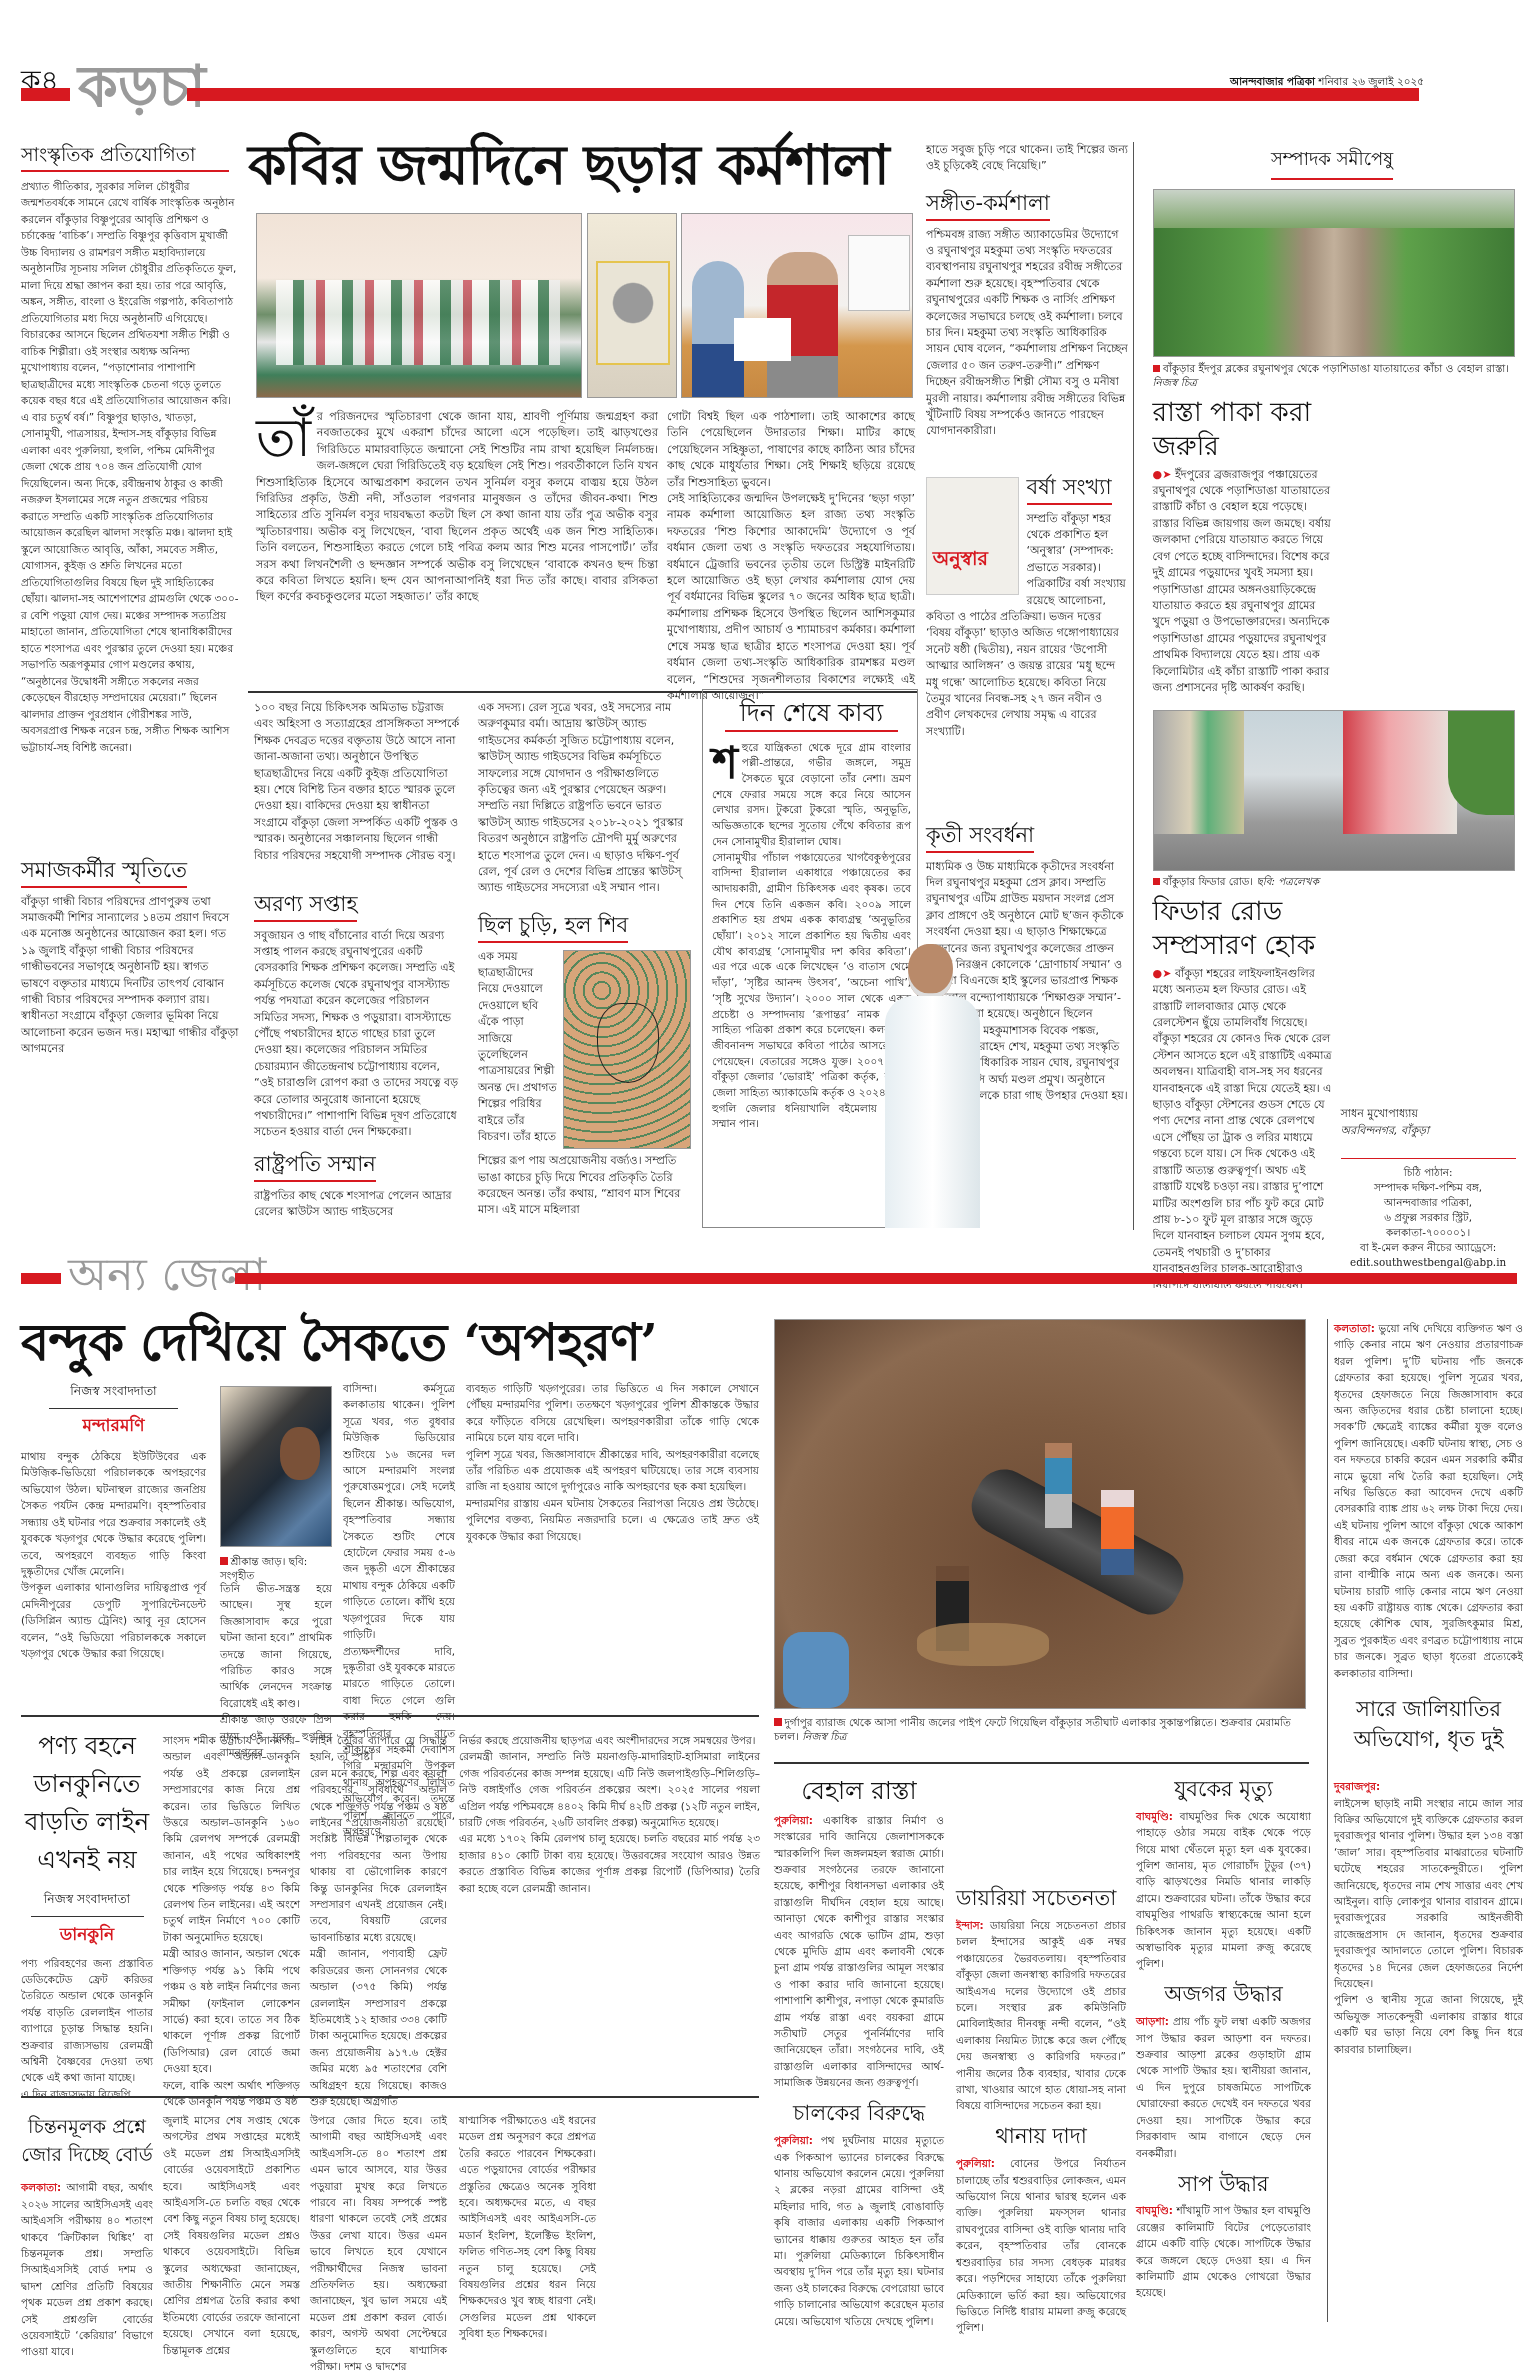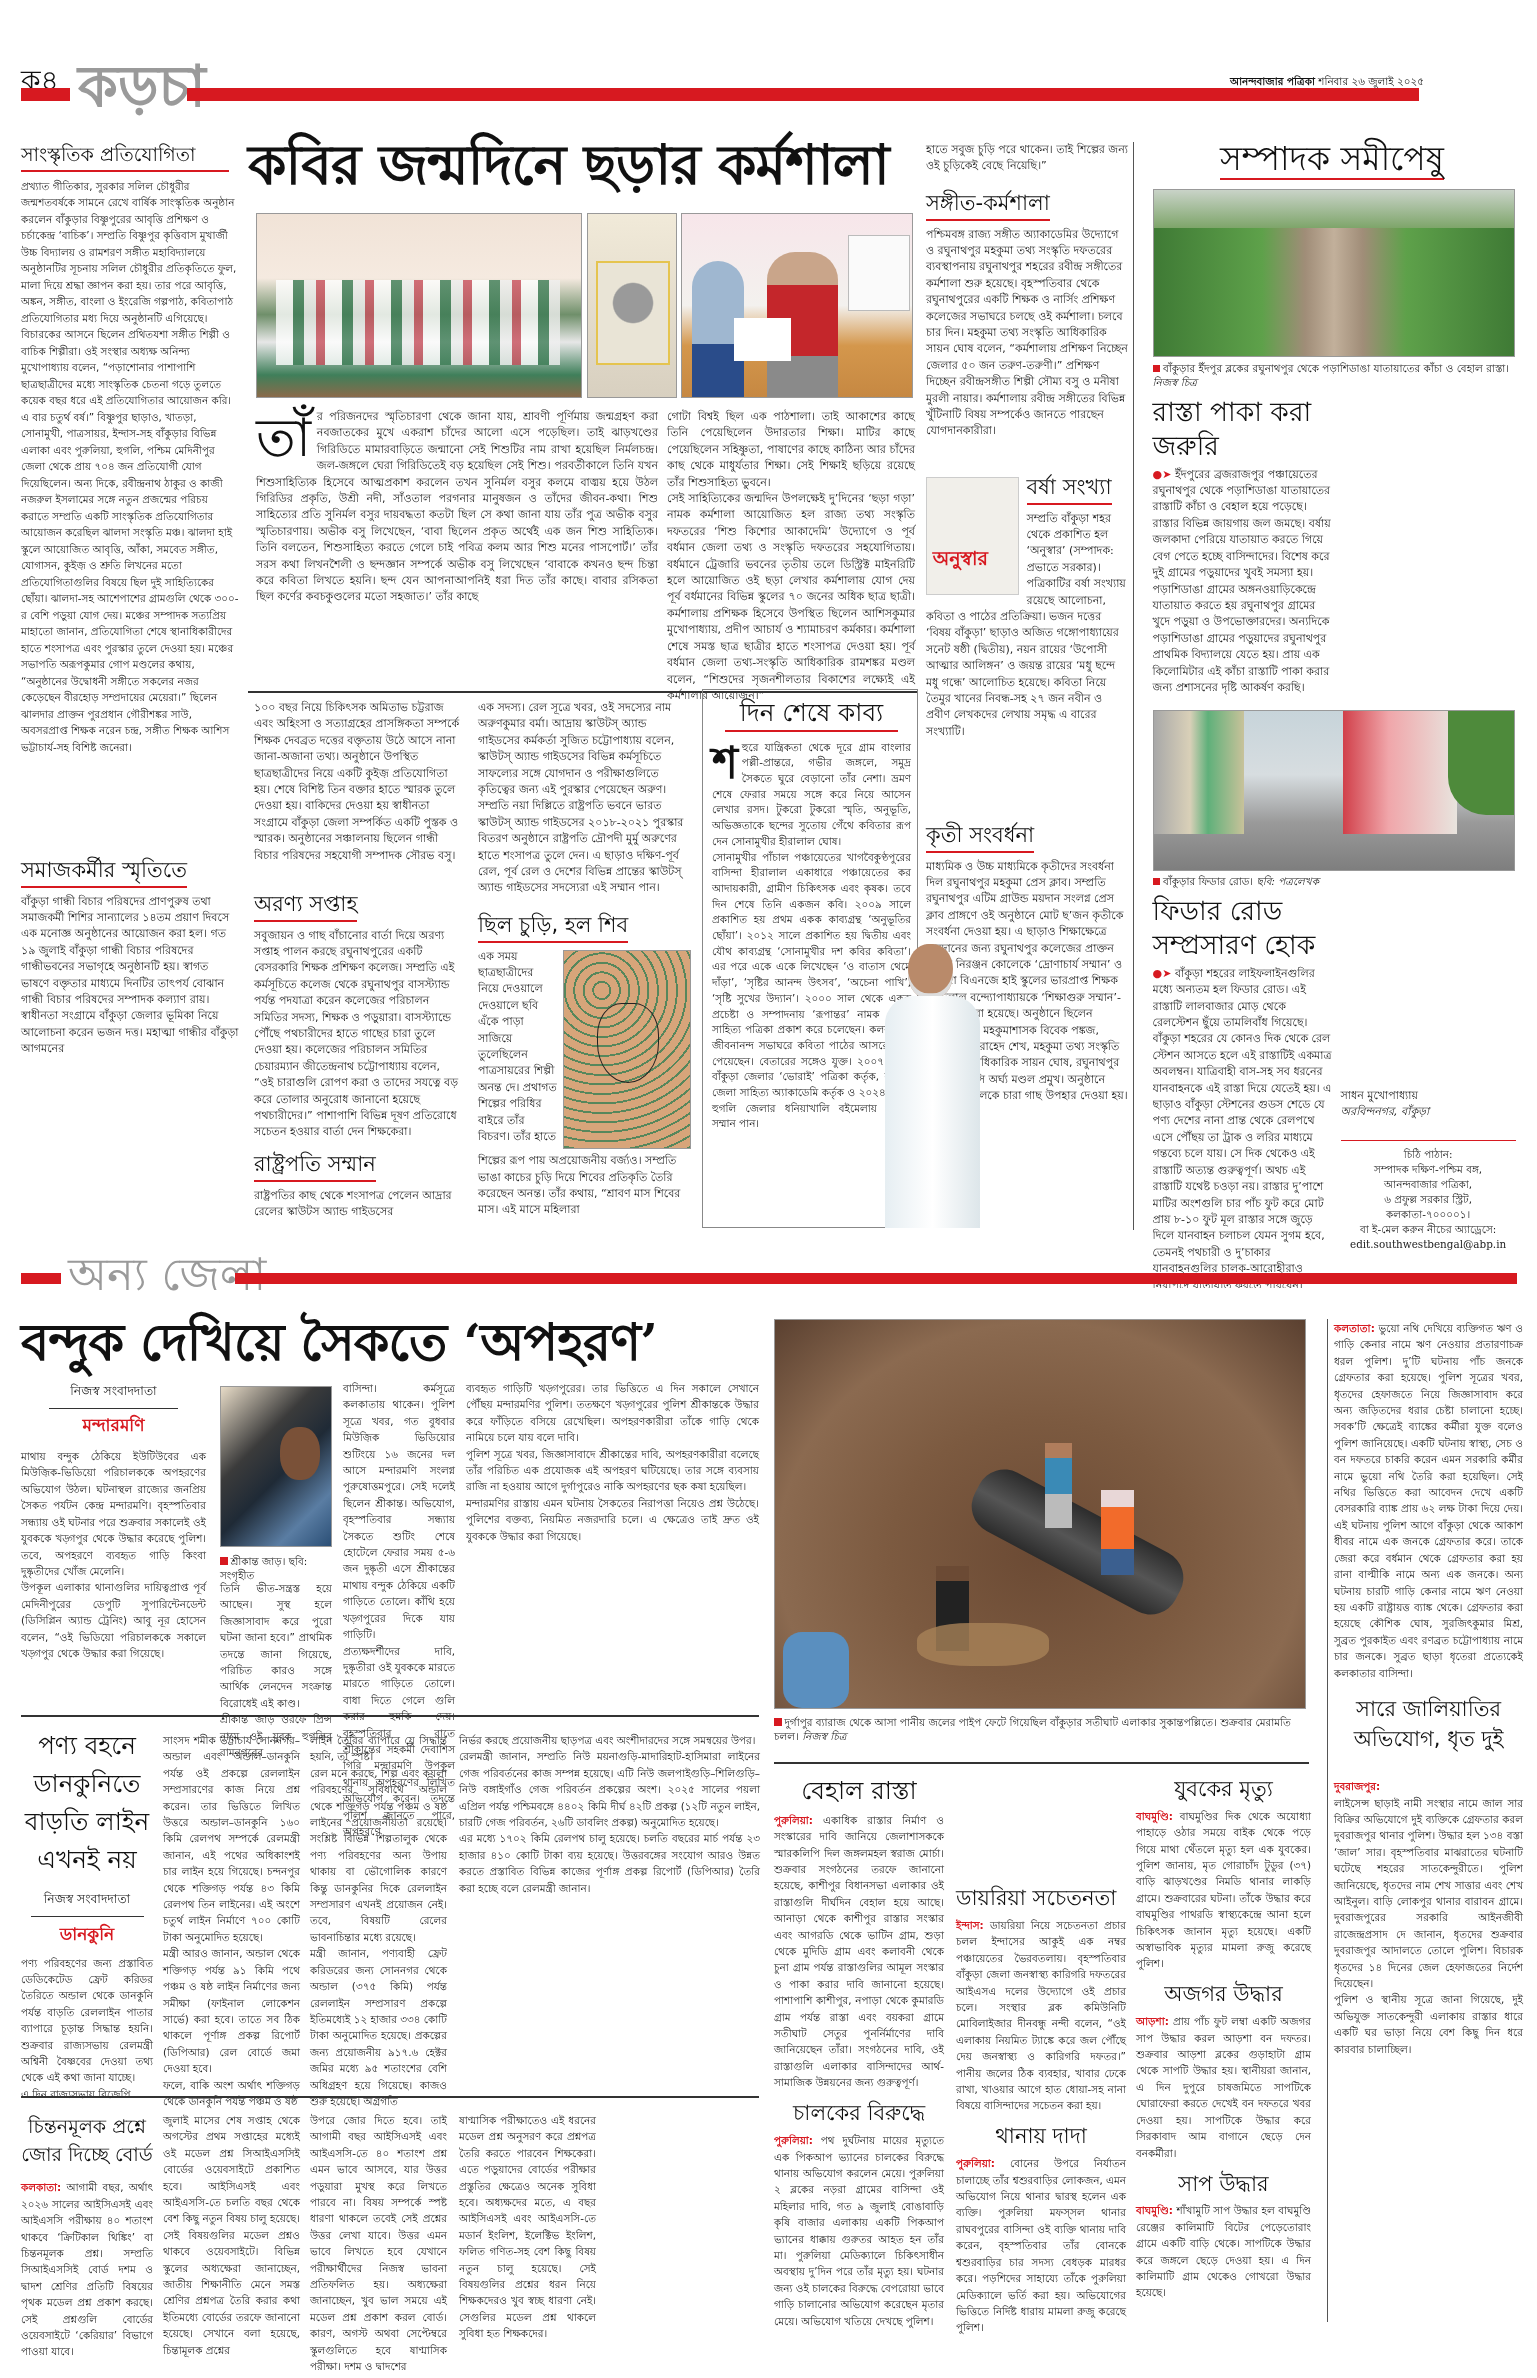--- a/index.html
+++ b/index.html
@@ -111,21 +111,21 @@
 সোনামুখীর পাঁচাল পঞ্চায়েতের খাগবৈকুণ্ঠপুরের বাসিন্দা হীরালাল একাধারে পঞ্চায়েতের কর আদায়কারী, গ্রামীণ চিকিৎসক এবং কৃষক। তবে দিন শেষে তিনি একজন কবি। ২০০৯ সালে প্রকাশিত হয় প্রথম একক কাব্যগ্রন্থ ‘অনুভূতির ছোঁয়া’। ২০১২ সালে প্রকাশিত হয় দ্বিতীয় এবং যৌথ কাব্যগ্রন্থ ‘সোনামুখীর দশ কবির কবিতা’। এর পরে একে একে লিখেছেন ‘ও বাতাস থেমে দাঁড়া’, ‘সৃষ্টির আনন্দ উৎসব’, ‘অচেনা পাখি’, ‘সৃষ্টি সুখের উদ্যান’। ২০০০ সাল থেকে একক প্রচেষ্টা ও সম্পাদনায় ‘রূপান্তর’ নামক একটি সাহিত্য পত্রিকা প্রকাশ করে চলেছেন। কলকাতার জীবনানন্দ সভাঘরে কবিতা পাঠের আসরে ডাক পেয়েছেন। বেতারের সঙ্গেও যুক্ত। ২০০৭ সালে বাঁকুড়া জেলার ‘ভোরাই’ পত্রিকা কর্তৃক, বাঁকুড়া জেলা সাহিত্য অ্যাকাডেমি কর্তৃক ও ২০২৪ সালে হুগলি জেলার ধনিয়াখালি বইমেলায় বিশেষ সম্মান পান।</span>
   </div>
 </div>
 <div class="abs" style="left:880px;top:944px;width:104px;height:284px;">
   <div style="position:absolute;left:28px;top:0;width:45px;height:55px;background:#b98a6a;border-radius:45%;box-shadow:0 -5.7px 0 #ddd inset;"></div>
   <div style="position:absolute;left:4.7px;top:52px;width:95px;height:232px;background:linear-gradient(90deg,#e6eef2,#ffffff,#dde6ea);border-radius:28px 28px 0 0;"></div>
 </div>
 
 <div class="col" style="left:1145px;top:142px;width:374px;">
   <div style="text-align:center;">
-    <div class="sechd" style="font-size:33px;line-height:34px;">সম্পাদক সমীপেষু</div>
+    <div class="sechd" style="font-size:18px;line-height:34px;">সম্পাদক সমীপেষু</div>
   </div>
   <div style="height:168px;margin:3.8px 3.8px 3.8px 7.6px;border:0.9px solid #999;background:linear-gradient(90deg,#3f7a35 0%,#5ea14a 30%,#a08d78 42%,#c2b09b 50%,#a08d78 58%,#5ea14a 70%,#3f7a35 100%);position:relative;">
     <div style="position:absolute;left:0;right:0;top:0;height:38px;background:linear-gradient(#c9d3c8,#7ea56a);"></div>
   </div>
   <div class="cap" style="margin-left:7.6px;">
     <span class="sq"></span><span>বাঁকুড়ার ইঁদপুর ব্লকের রঘুনাথপুর থেকে পড়াশিডাঙা যাতায়াতের কাঁচা ও বেহাল রাস্তা।</span>
     <i>নিজস্ব চিত্র</i>
   </div>
   <div style="display:flex;gap:11.4px;margin-top:5.7px;margin-left:7.6px;">
     <div style="width:180px;">
@@ -138,21 +138,21 @@
   </div>
   <div style="height:161px;margin:13.2px 3.8px 3.8px 7.6px;border:0.9px solid #999;background:linear-gradient(180deg,#c7d4da 0%,#d7dde0 40%,#9a9a9a 70%,#7e7e7e 100%);position:relative;">
     <div style="position:absolute;left:0;top:0;width:90px;height:123px;background:linear-gradient(90deg,#a8a8a8,#d9d0b8 40%,#5fb07a 60%,#c8c29a);"></div>
     <div style="position:absolute;left:189px;top:0;width:114px;height:123px;background:linear-gradient(90deg,#d1404a,#f0a6aa 40%,#e8e4de);"></div>
     <div style="position:absolute;right:0;top:0;width:66px;height:104px;background:#4e8a3b;border-radius:0 0 0 38px;"></div>
   </div>
   <div class="cap" style="margin-left:7.6px;">
     <span class="sq"></span><span>বাঁকুড়ার ফিডার রোড।</span>
     <i>ছবি: পত্রলেখক</i>
   </div>
-  <div style="display:flex;gap:8px;margin-top:5.7px;margin-left:7.6px;">
+  <div style="display:flex;gap:8px;margin-top:5.7px;margin-left:7.6px;align-items:center;">
     <div style="width:180px;">
       <div style="font-size:26.5px;line-height:34px;font-family:'DejaVu Sans',sans-serif;color:#111;margin-bottom:3.8px;">ফিডার রোড সম্প্রসারণ হোক</div>
       <div class="txt" style="text-align:left;height:322px;overflow:hidden;">
         <span style="color:#d71920;font-weight:bold;">●➤</span>
         <span>বাঁকুড়া শহরের লাইফলাইনগুলির মধ্যে অন্যতম হল ফিডার রোড। এই রাস্তাটি লালবাজার মোড় থেকে রেলস্টেশন ছুঁয়ে তামলিবাঁধ গিয়েছে। বাঁকুড়া শহরের যে কোনও দিক থেকে রেল স্টেশন আসতে হলে এই রাস্তাটিই একমাত্র অবলম্বন। যাত্রিবাহী বাস-সহ সব ধরনের যানবাহনকে এই রাস্তা দিয়ে যেতেই হয়। এ ছাড়াও বাঁকুড়া স্টেশনের গুডস শেডে যে পণ্য দেশের নানা প্রান্ত থেকে রেলপথে এসে পৌঁছয় তা ট্রাক ও লরির মাধ্যমে গন্তব্যে চলে যায়। সে দিক থেকেও এই রাস্তাটি অত্যন্ত গুরুত্বপূর্ণ। অথচ এই রাস্তাটি যথেষ্ট চওড়া নয়। রাস্তার দু’পাশে মাটির অংশগুলি চার পাঁচ ফুট করে মোট প্রায় ৮-১০ ফুট মূল রাস্তার সঙ্গে জুড়ে দিলে যানবাহন চলাচল যেমন সুগম হবে, তেমনই পথচারী ও দু’চাকার যানবাহনগুলির চালক-আরোহীরাও নিরাপদে যাতায়াত করতে পারবেন। দু’পাশের অংশগুলি মূল রাস্তার সঙ্গে মিলিয়ে দিলে ভবিষ্যতে দখলদারির হাত থেকেও বাঁচা যাবে। সংশ্লিষ্ট কর্তৃপক্ষের কাছে আবেদন, ফিডার রোডের সম্প্রসারণ করা হোক।</span>
       </div>
     </div>
     <div style="width:175px;" class="txt">
       <div style="margin-top:194px;">সাধন মুখোপাধ্যায়</div>
       <i>অরবিন্দনগর, বাঁকুড়া</i>

